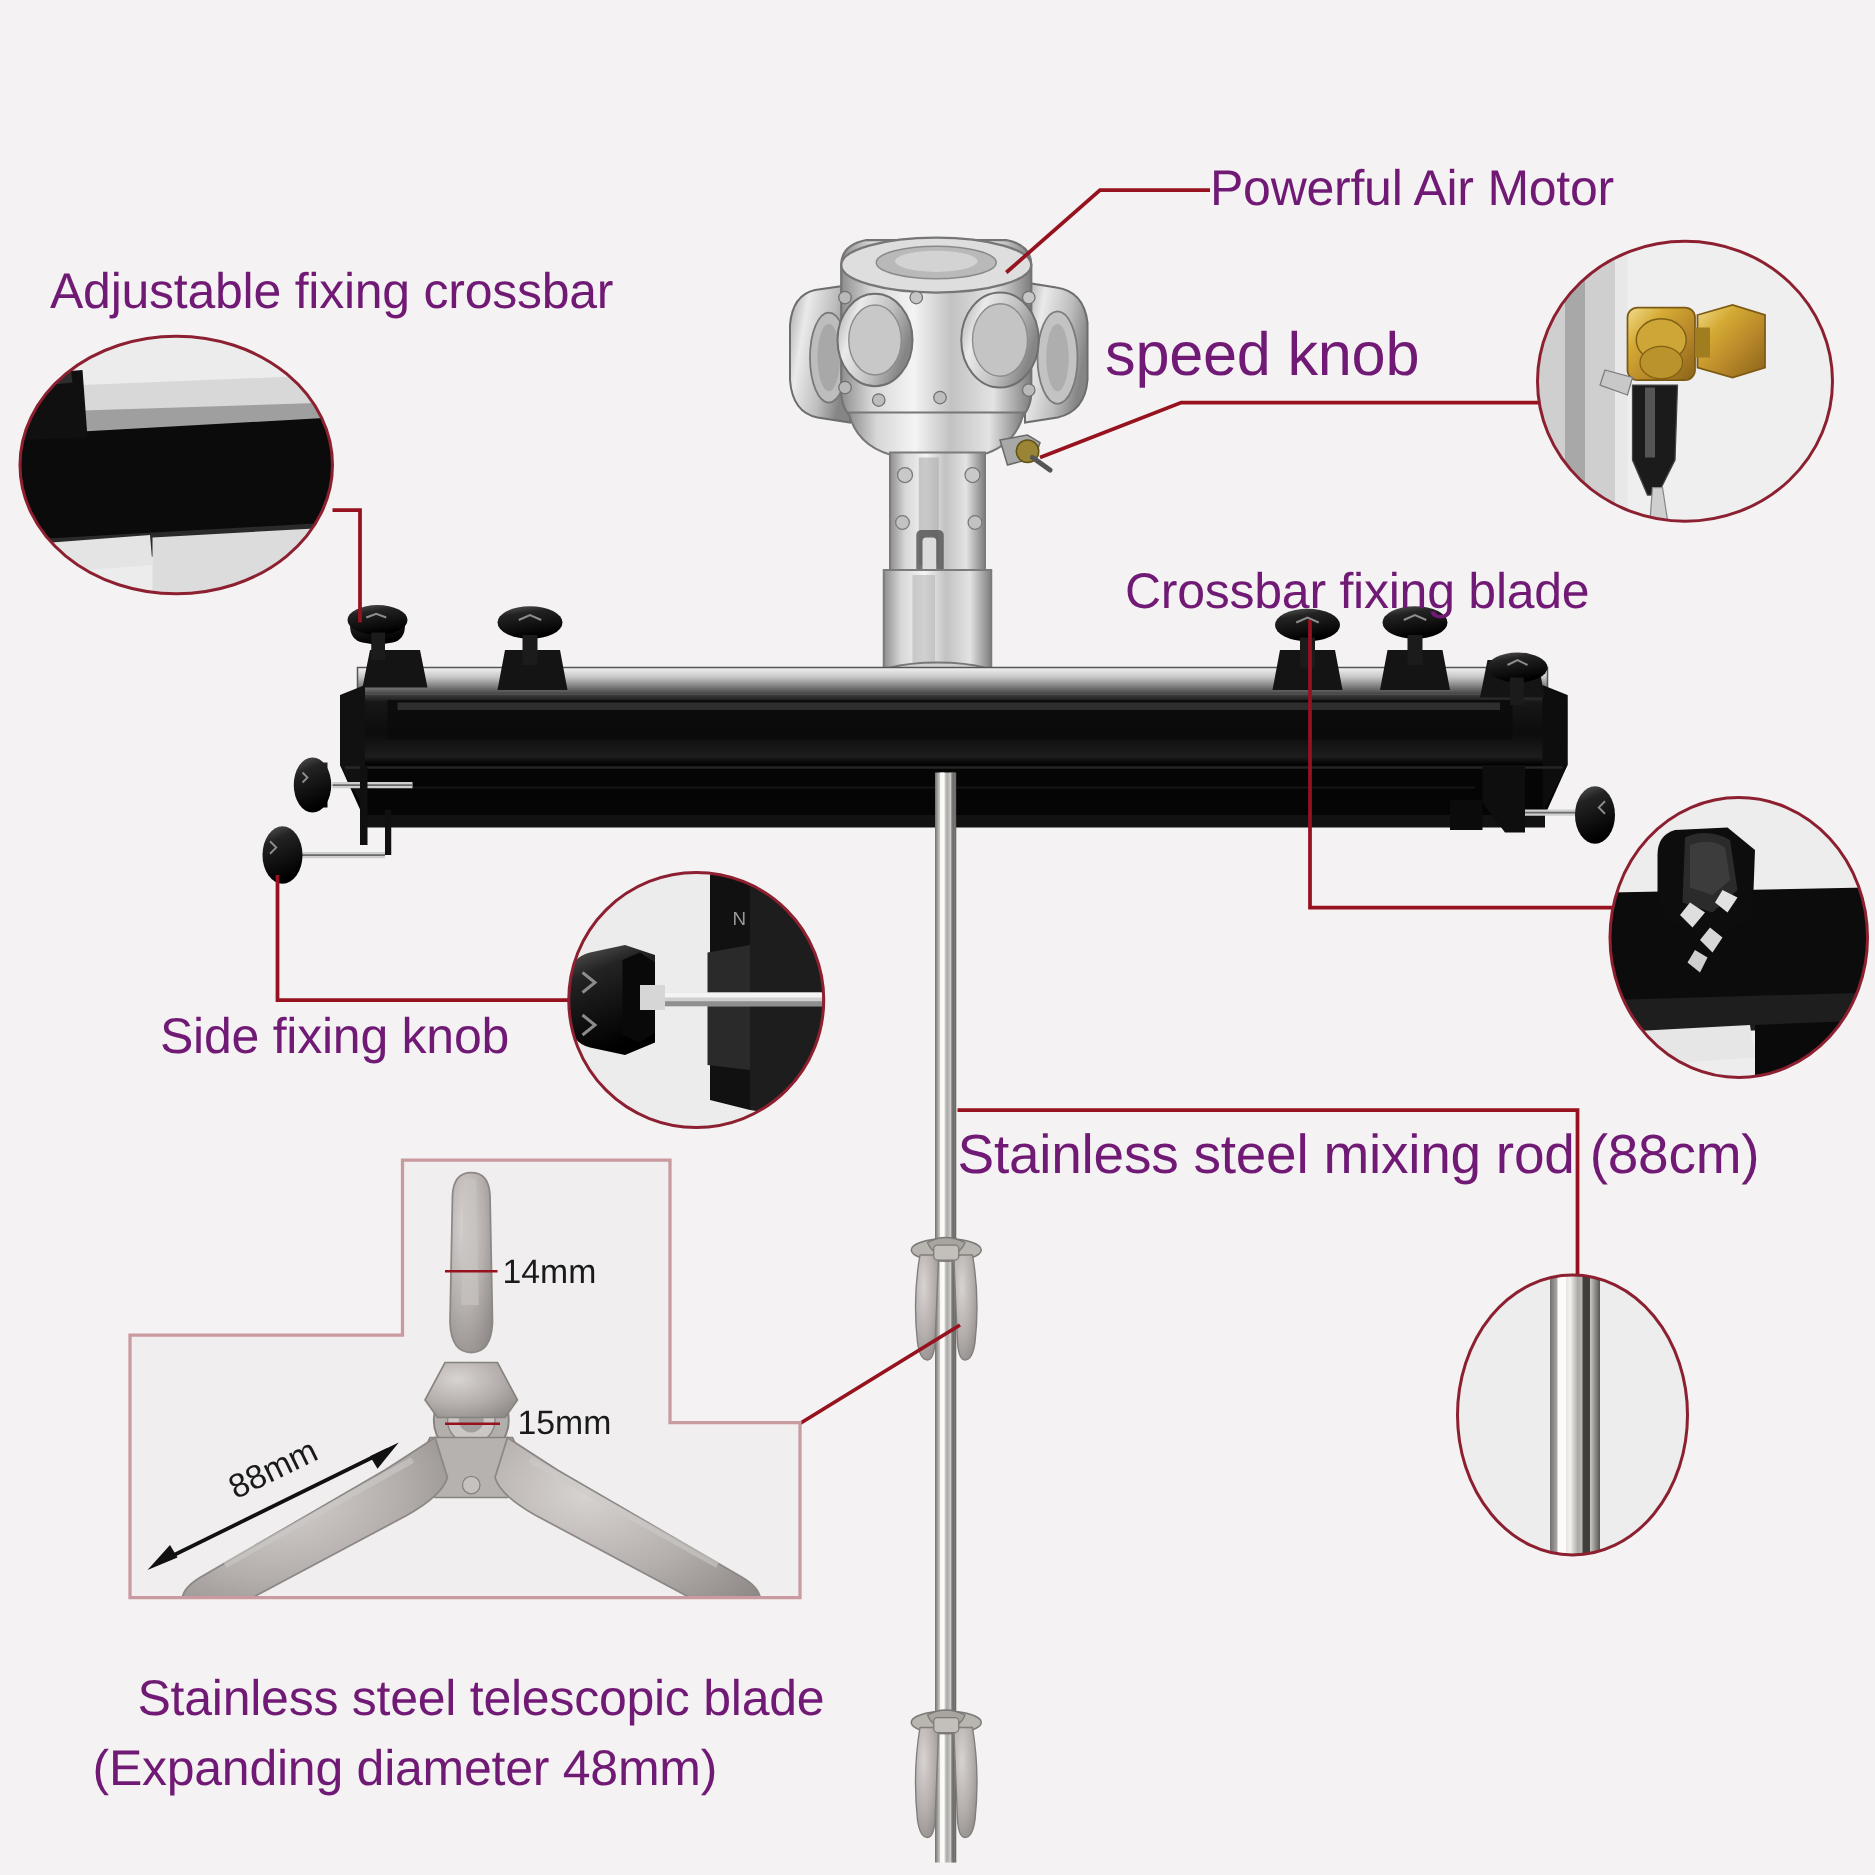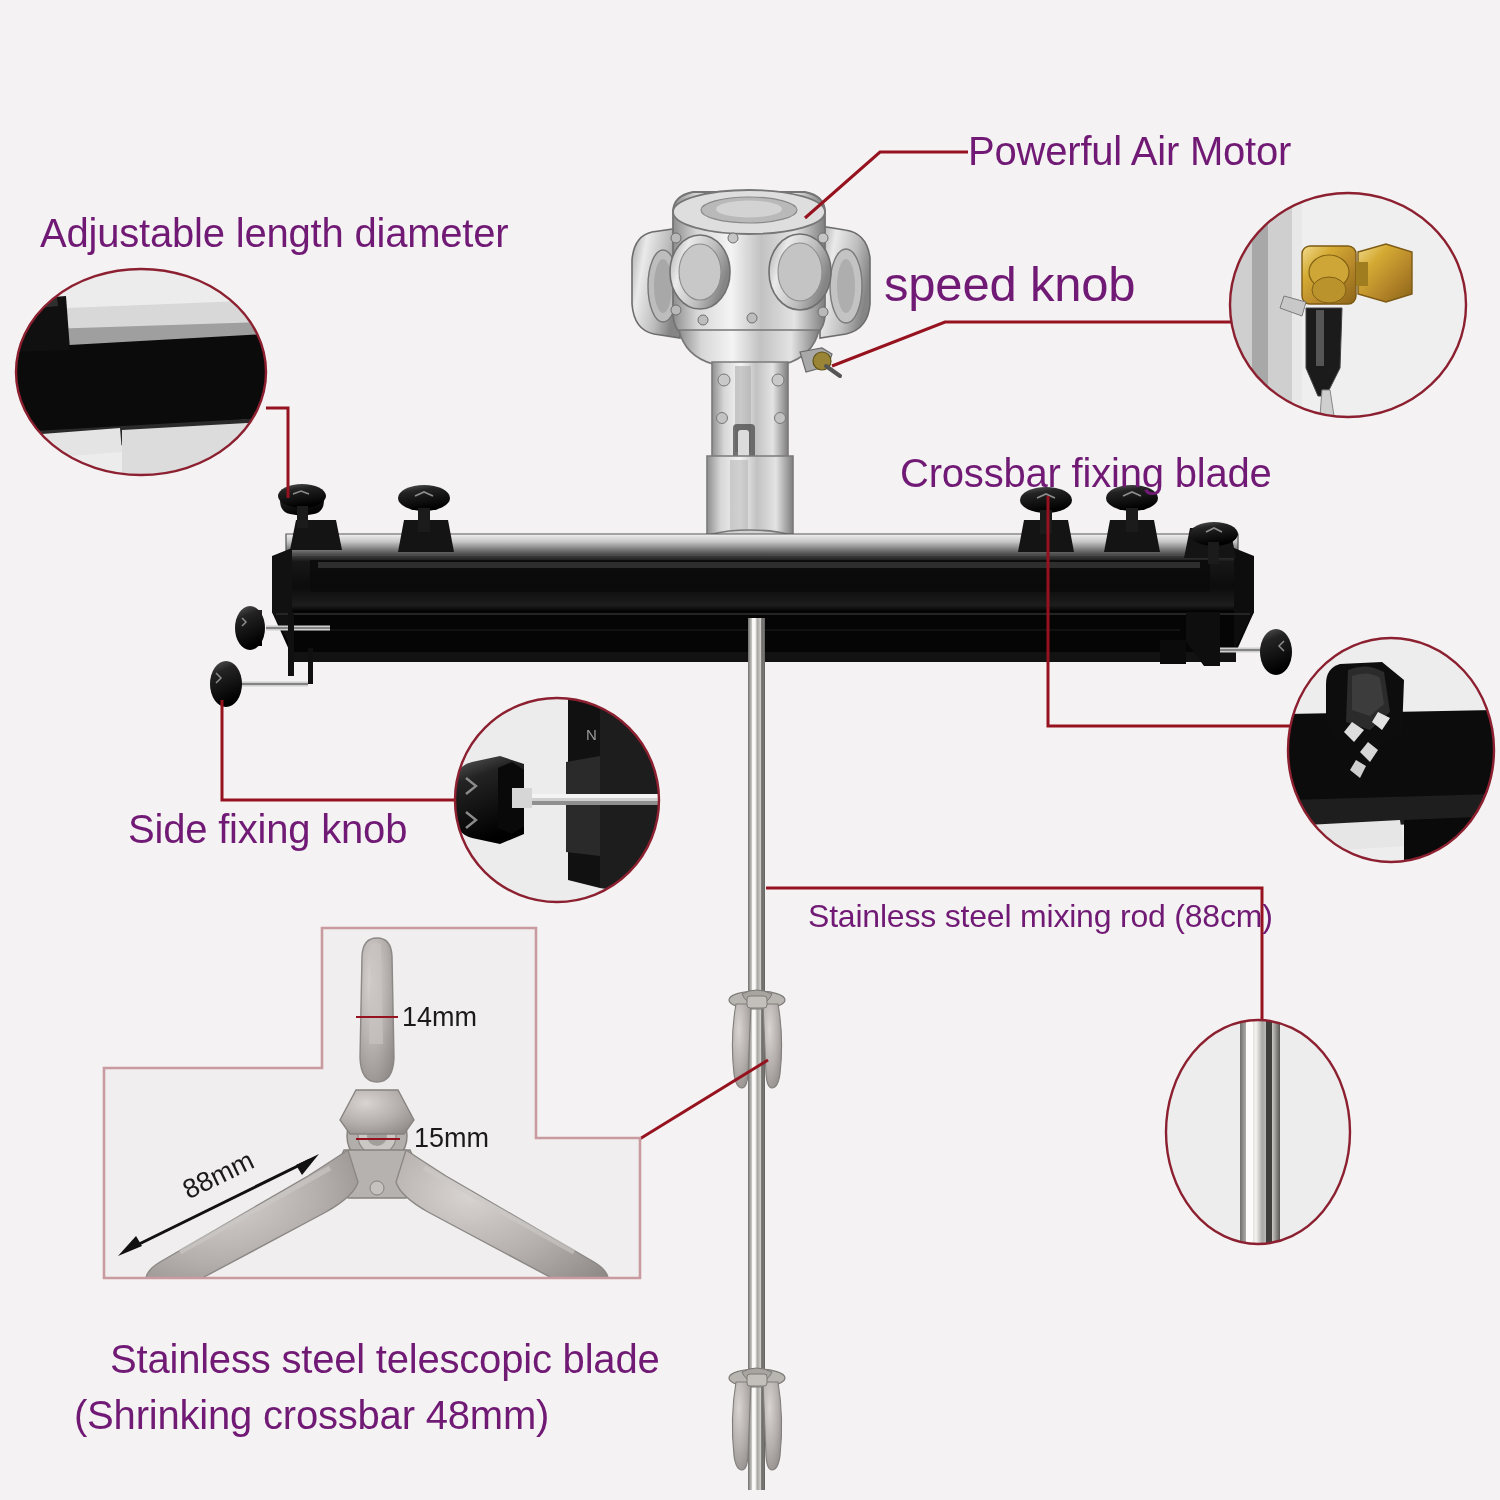--- a/index.html
+++ b/index.html
@@ -416,32 +416,32 @@
       <path d="M322,928 H536 V1138 H640 V1278 H104 V1068 H322 Z" fill="none" stroke="#c99aa0" stroke-width="2.6"></path>
 
       <g>
         <line x1="127" y1="1250" x2="310" y2="1160" stroke="#111" stroke-width="3"></line>
         <polygon points="118,1256 142,1246 136,1236" fill="#111"></polygon>
         <polygon points="319,1154 296,1165 302,1175" fill="#111"></polygon>
       </g>
     </g>
   </svg>
 
-  <div class="lbl" style="left:40px;top:210px;font-size:40px;">Adjustable length diameter</div>
+  <div class="lbl" style="left:40px;top:210px;font-size:40px;">Adjustable fixing crossbar</div>
 
   <div class="lbl" style="left:968px;top:128px;font-size:40px;">Powerful Air Motor</div>
 
   <div class="lbl" style="left:884px;top:256px;font-size:49px;">speed knob</div>
 
   <div class="lbl" style="left:900px;top:450px;font-size:40px;">Crossbar fixing blade</div>
 
   <div class="lbl" style="left:128px;top:806px;font-size:40px;">Side fixing knob</div>
 
-  <div class="lbl" style="left:808px;top:898px;font-size:32px;">Stainless steel mixing rod (88cm)</div>
+  <div class="lbl" style="left:766px;top:898px;font-size:44px;">Stainless steel mixing rod (88cm)</div>
 
   <div class="lbl" style="left:110px;top:1336px;font-size:40px;text-align:right;">Stainless steel telescopic blade</div>
-  <div class="lbl" style="left:74px;top:1392px;font-size:40px;">(Shrinking crossbar 48mm)</div>
+  <div class="lbl" style="left:74px;top:1392px;font-size:40px;">(Expanding diameter 48mm)</div>
 
   <div class="dim" style="left:402px;top:1002px;">14mm</div>
   <div class="dim" style="left:414px;top:1123px;">15mm</div>
   <div class="dim" style="left:178px;top:1178px;transform:rotate(-26deg);transform-origin:left top;">88mm</div>
 
 </div>
 
 </body></html>

